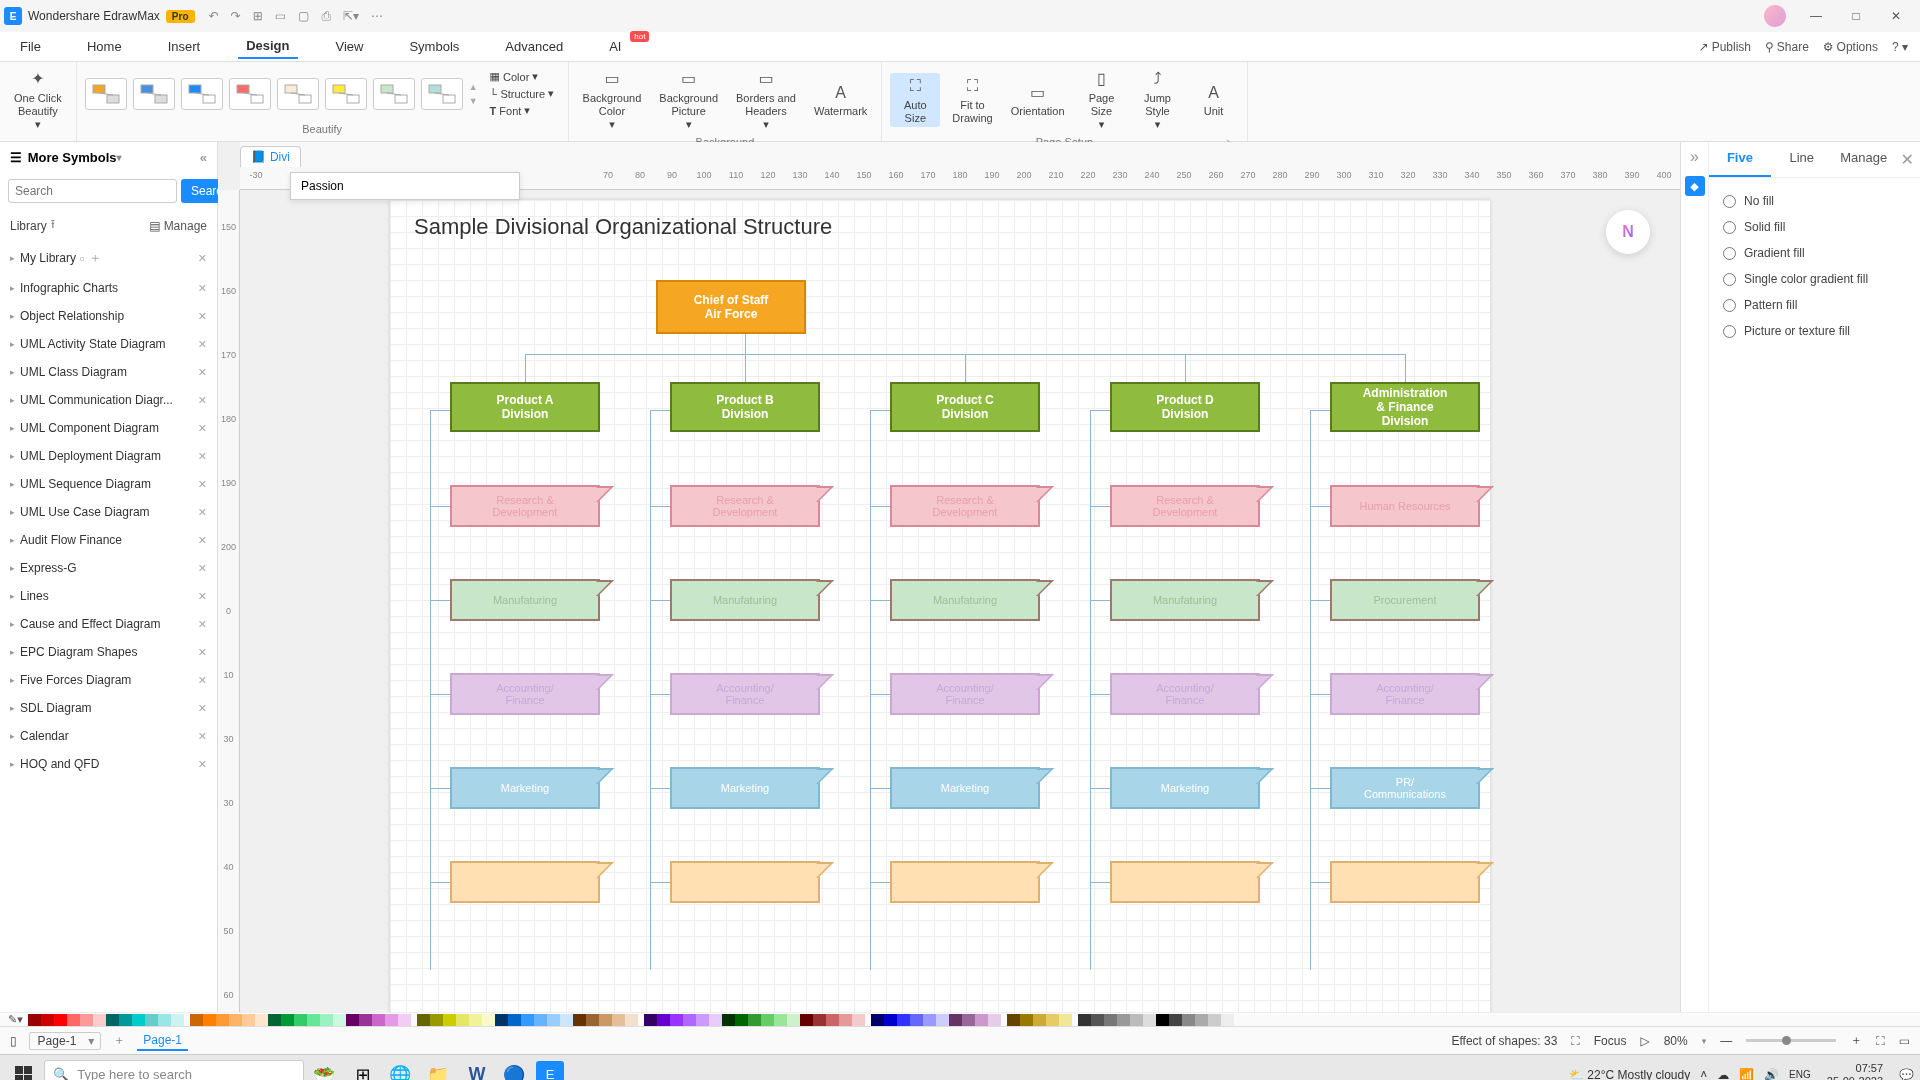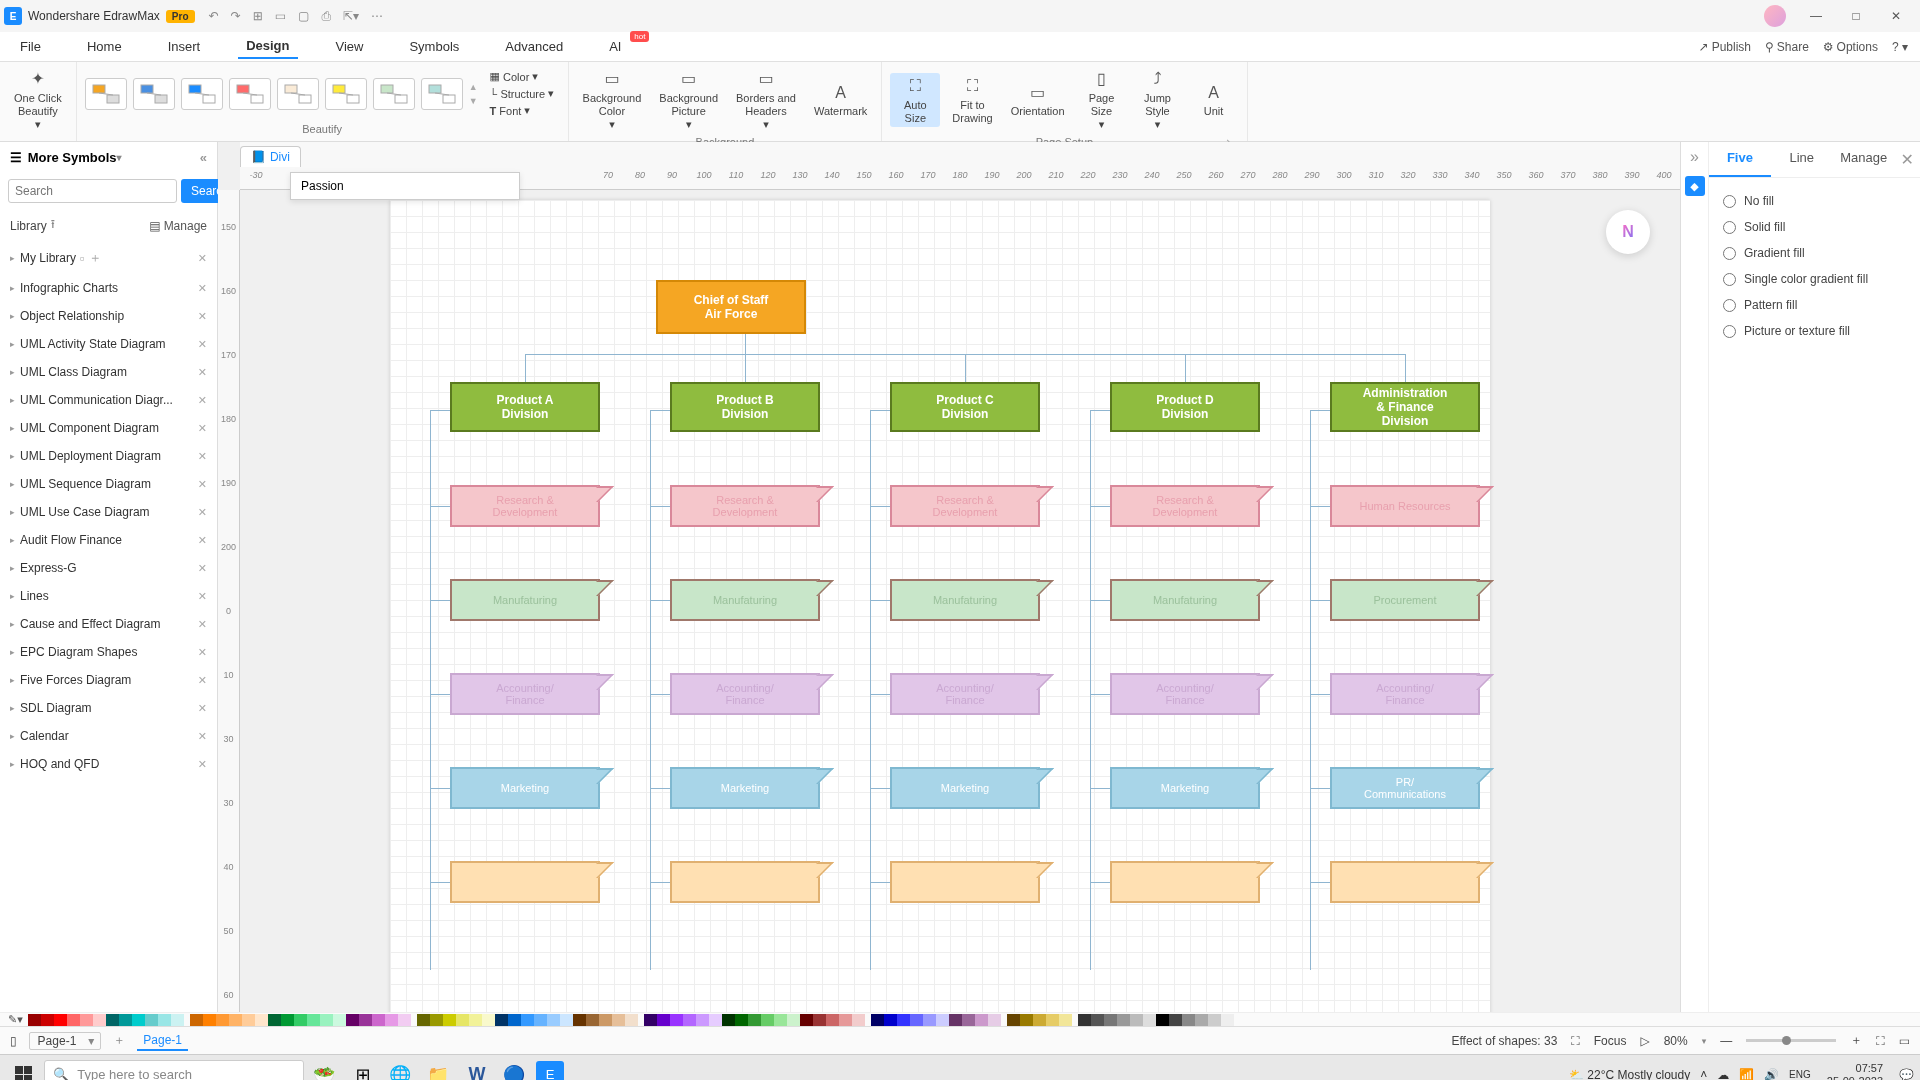--- a/index.html
+++ b/index.html
@@ -54,21 +54,21 @@
 .ls-item .chev { width: 10px; color: #999; font-size: 9px; }
 .ls-item .x { margin-left: auto; color: #aaa; font-size: 11px; }
 .ls-item .plus { color:#aaa;font-size:13px;margin-left:4px;}
 
 
 .canvas-wrap { flex: 1; position: relative; background: #f0f0f0; overflow: hidden; }
 .tab-strip { position:absolute;top:0;left:22px;height:28px;display:flex;align-items:center;z-index:5;}
 .tab-strip .tab{background:#fff;border:1px solid #ccc;border-bottom:none;padding:3px 10px;font-size:12px;color:#1a8cff;display:flex;align-items:center;gap:4px;border-radius:4px 4px 0 0;}
 .tooltip-pop{position:absolute;top:30px;left:72px;background:#fff;border:1px solid #ccc;padding:6px 10px;font-size:12px;width:230px;box-shadow:0 2px 6px rgba(0,0,0,0.1);z-index:10;}
 .ruler-h { position: absolute; top: 0; left: 22px; right: 0; height: 20px; background: #f8f8f8; border-bottom: 1px solid #ccc; font-size: 9px; color: #888; overflow:hidden;white-space:nowrap;padding-top:28px;height:48px;}
-.ruler-h span{display:inline-block;width:32px;text-align:center;font-style:italic;}
+.ruler-h span{display:inline-block;width:32px;text-align:center;}
 .ruler-v { position: absolute; top: 48px; left: 0; bottom: 0; width: 22px; background: #f8f8f8; border-right: 1px solid #ccc; font-size:9px;color:#888;}
 .ruler-v span{display:block;height:32px;writing-mode:horizontal-tb;text-align:center;}
 .canvas { position: absolute; top: 48px; left: 22px; right: 0; bottom: 0; overflow: auto; }
 .page { position: relative; width: 1100px; height: 820px; background: #fff; margin: 10px 0 0 150px; box-shadow: 0 0 4px rgba(0,0,0,0.15); background-image: linear-gradient(#eee 1px, transparent 1px), linear-gradient(90deg, #eee 1px, transparent 1px); background-size: 16px 16px; }
 .page h2 { position: absolute; top: 14px; left: 24px; font-size: 22px; font-weight: normal; color: #333; }
 .org-box { position: absolute; border: 2px solid; display: flex; align-items: center; justify-content: center; text-align: center; font-size: 12px; padding: 4px; }
 .chief { background: #f5a623; border-color: #d48806; color: #fff; font-weight: bold; width: 150px; height: 54px; }
 .division { background: #8fbc3f; border-color: #5a7a1f; color: #fff; font-weight: bold; width: 150px; height: 50px; }
 .dept { width: 150px; height: 42px; color: #fff; font-size: 11px; }
 .dept.pink { background: #f5c6cb; border-color: #d9889a; color:#e8a0ae;}
@@ -434,20 +434,21 @@
         <span>30</span>
         <span></span>
         <span>40</span>
         <span></span>
         <span>50</span>
         <span></span>
         <span>60</span>
       </div>
     <div class="canvas">
       <div class="page" id="page">
+        <h2>Sample Divisional Organizational Structure</h2>
       <div class="org-box chief" style="left: 266px; top: 80px; white-space: pre-line;">Chief of Staff
 Air Force</div>
           <div class="conn v" style="left: 355px; top: 134px; height: 20px;"></div>
           <div class="conn h" style="left: 135px; top: 154px; width: 880px;"></div>
           <div class="conn v" style="left: 135px; top: 154px; height: 28px;"></div>
           <div class="org-box division" style="left: 60px; top: 182px; white-space: pre-line;">Product A
 Division</div>
           <div class="conn v" style="left: 40px; top: 210px; height: 560px;"></div>
           <div class="conn h" style="left: 40px; top: 210px; width: 20px;"></div>
           <div class="conn v" style="left: 355px; top: 154px; height: 28px;"></div>

